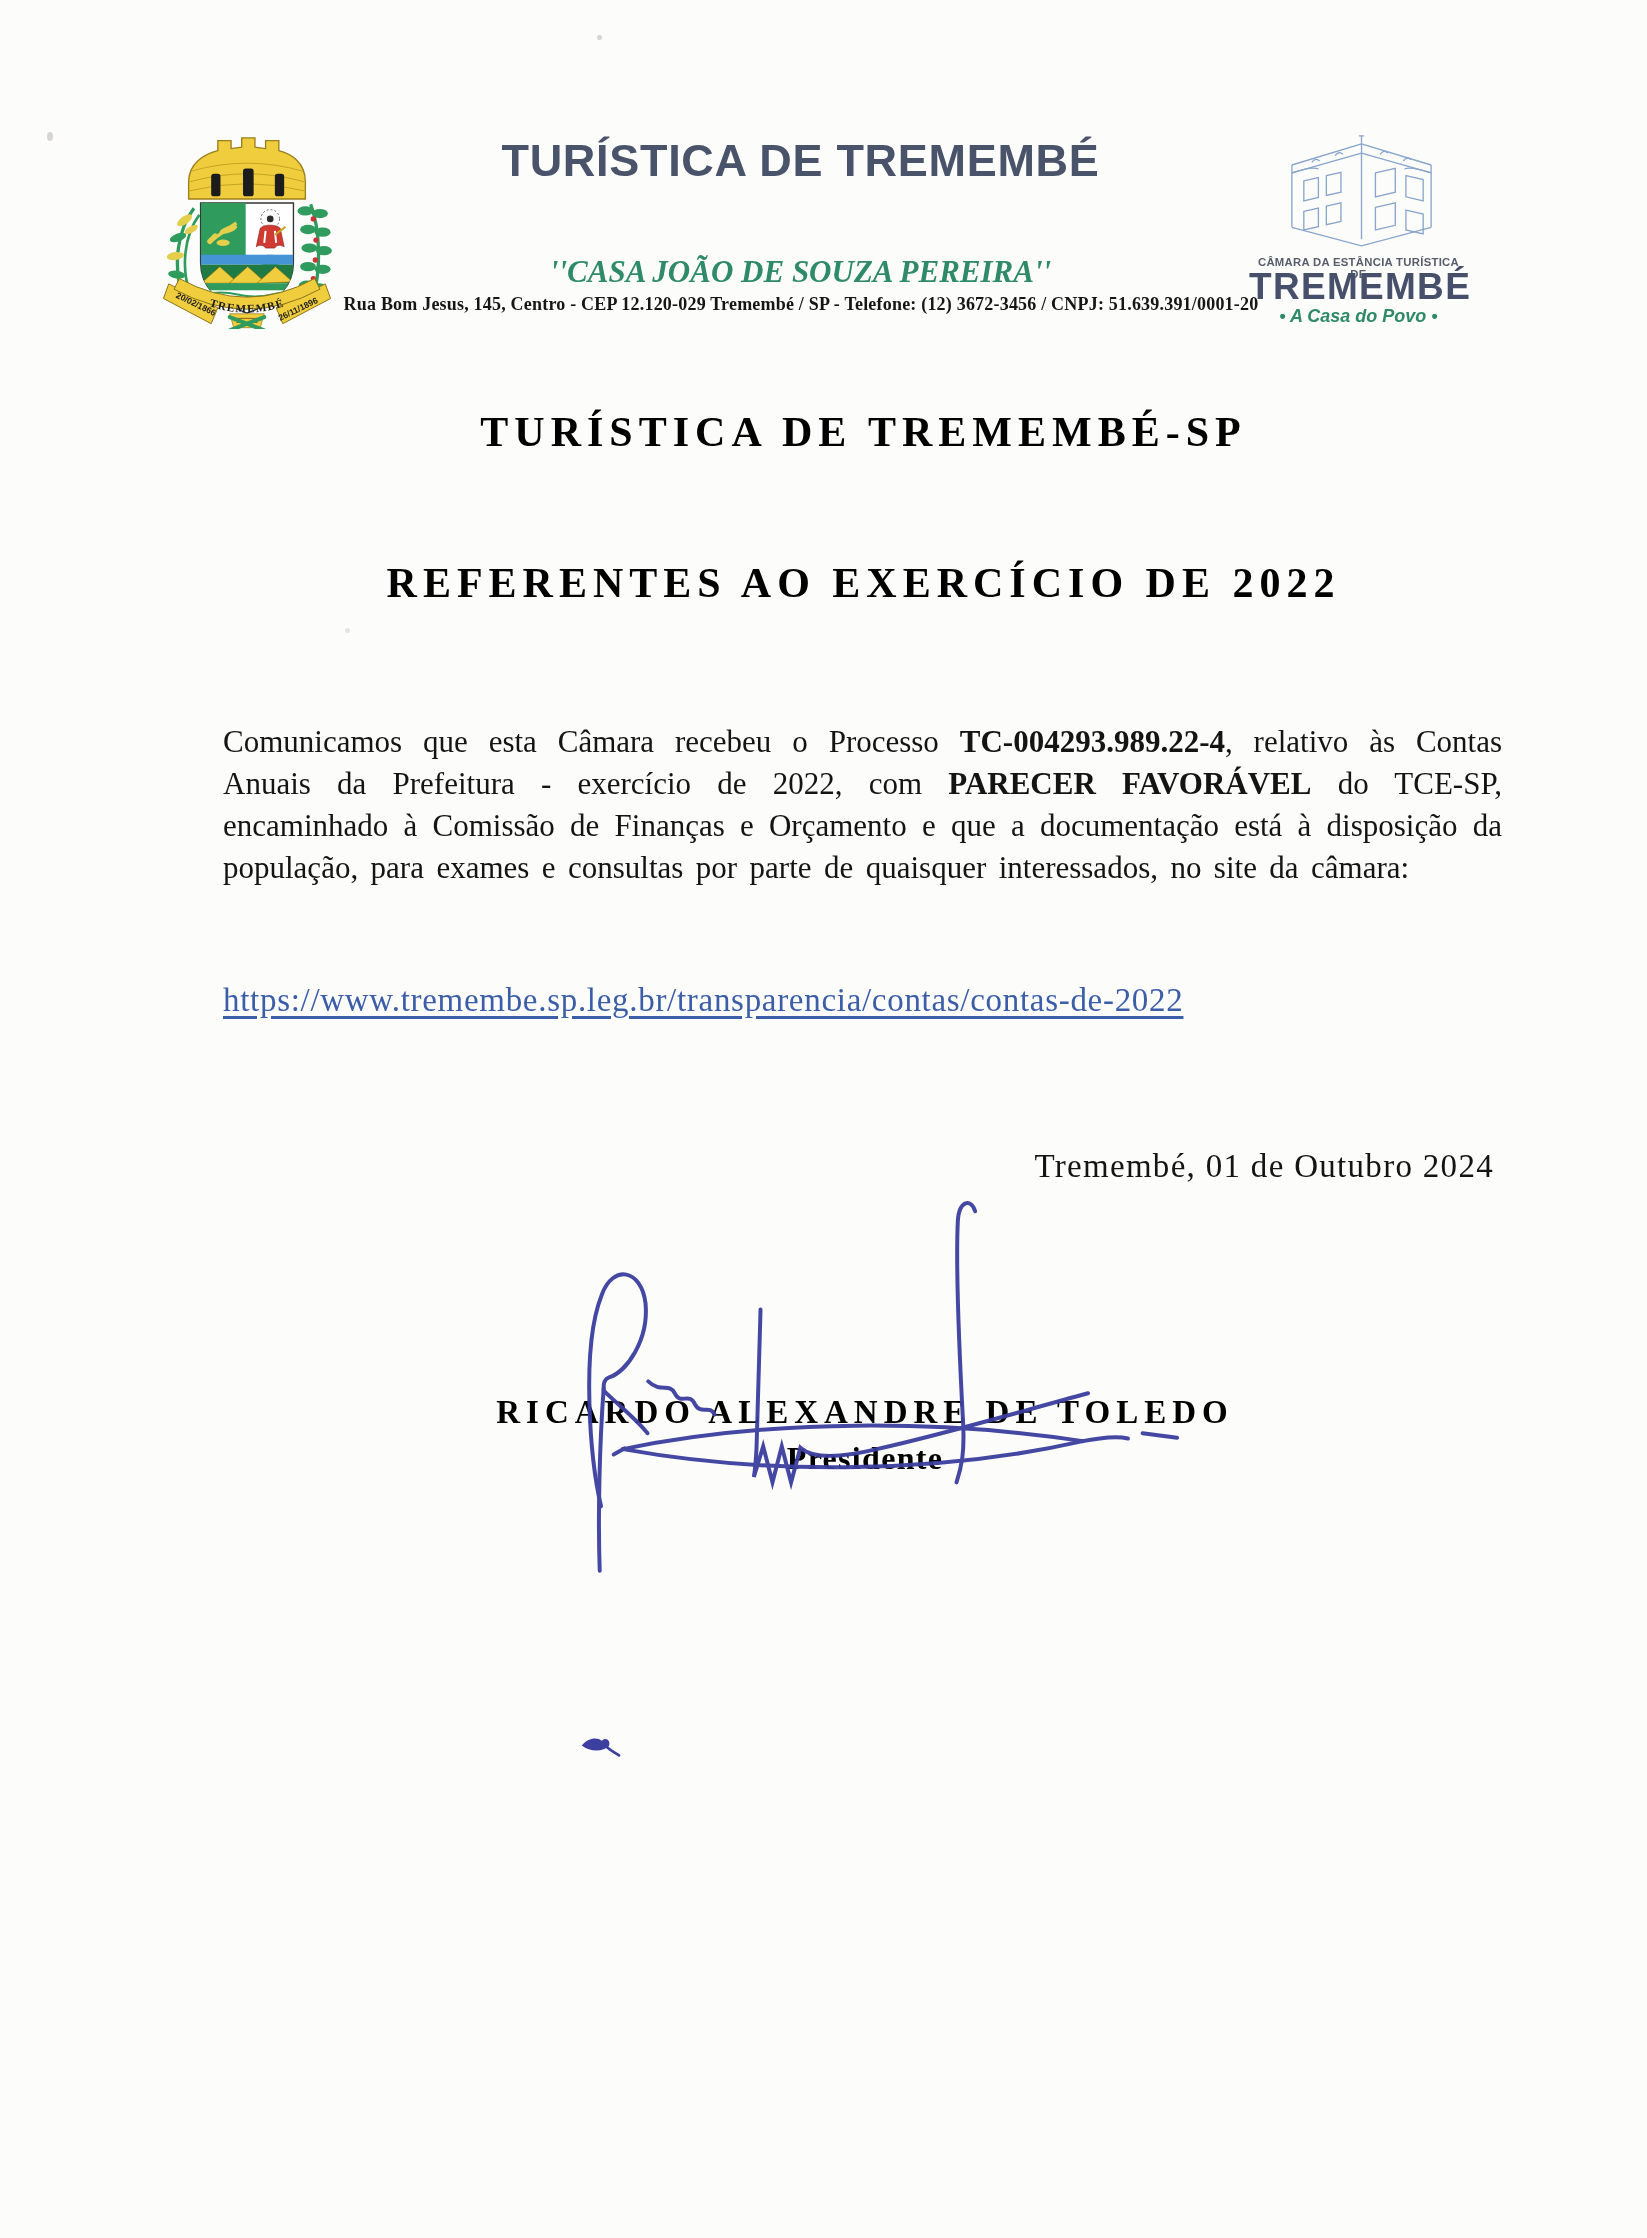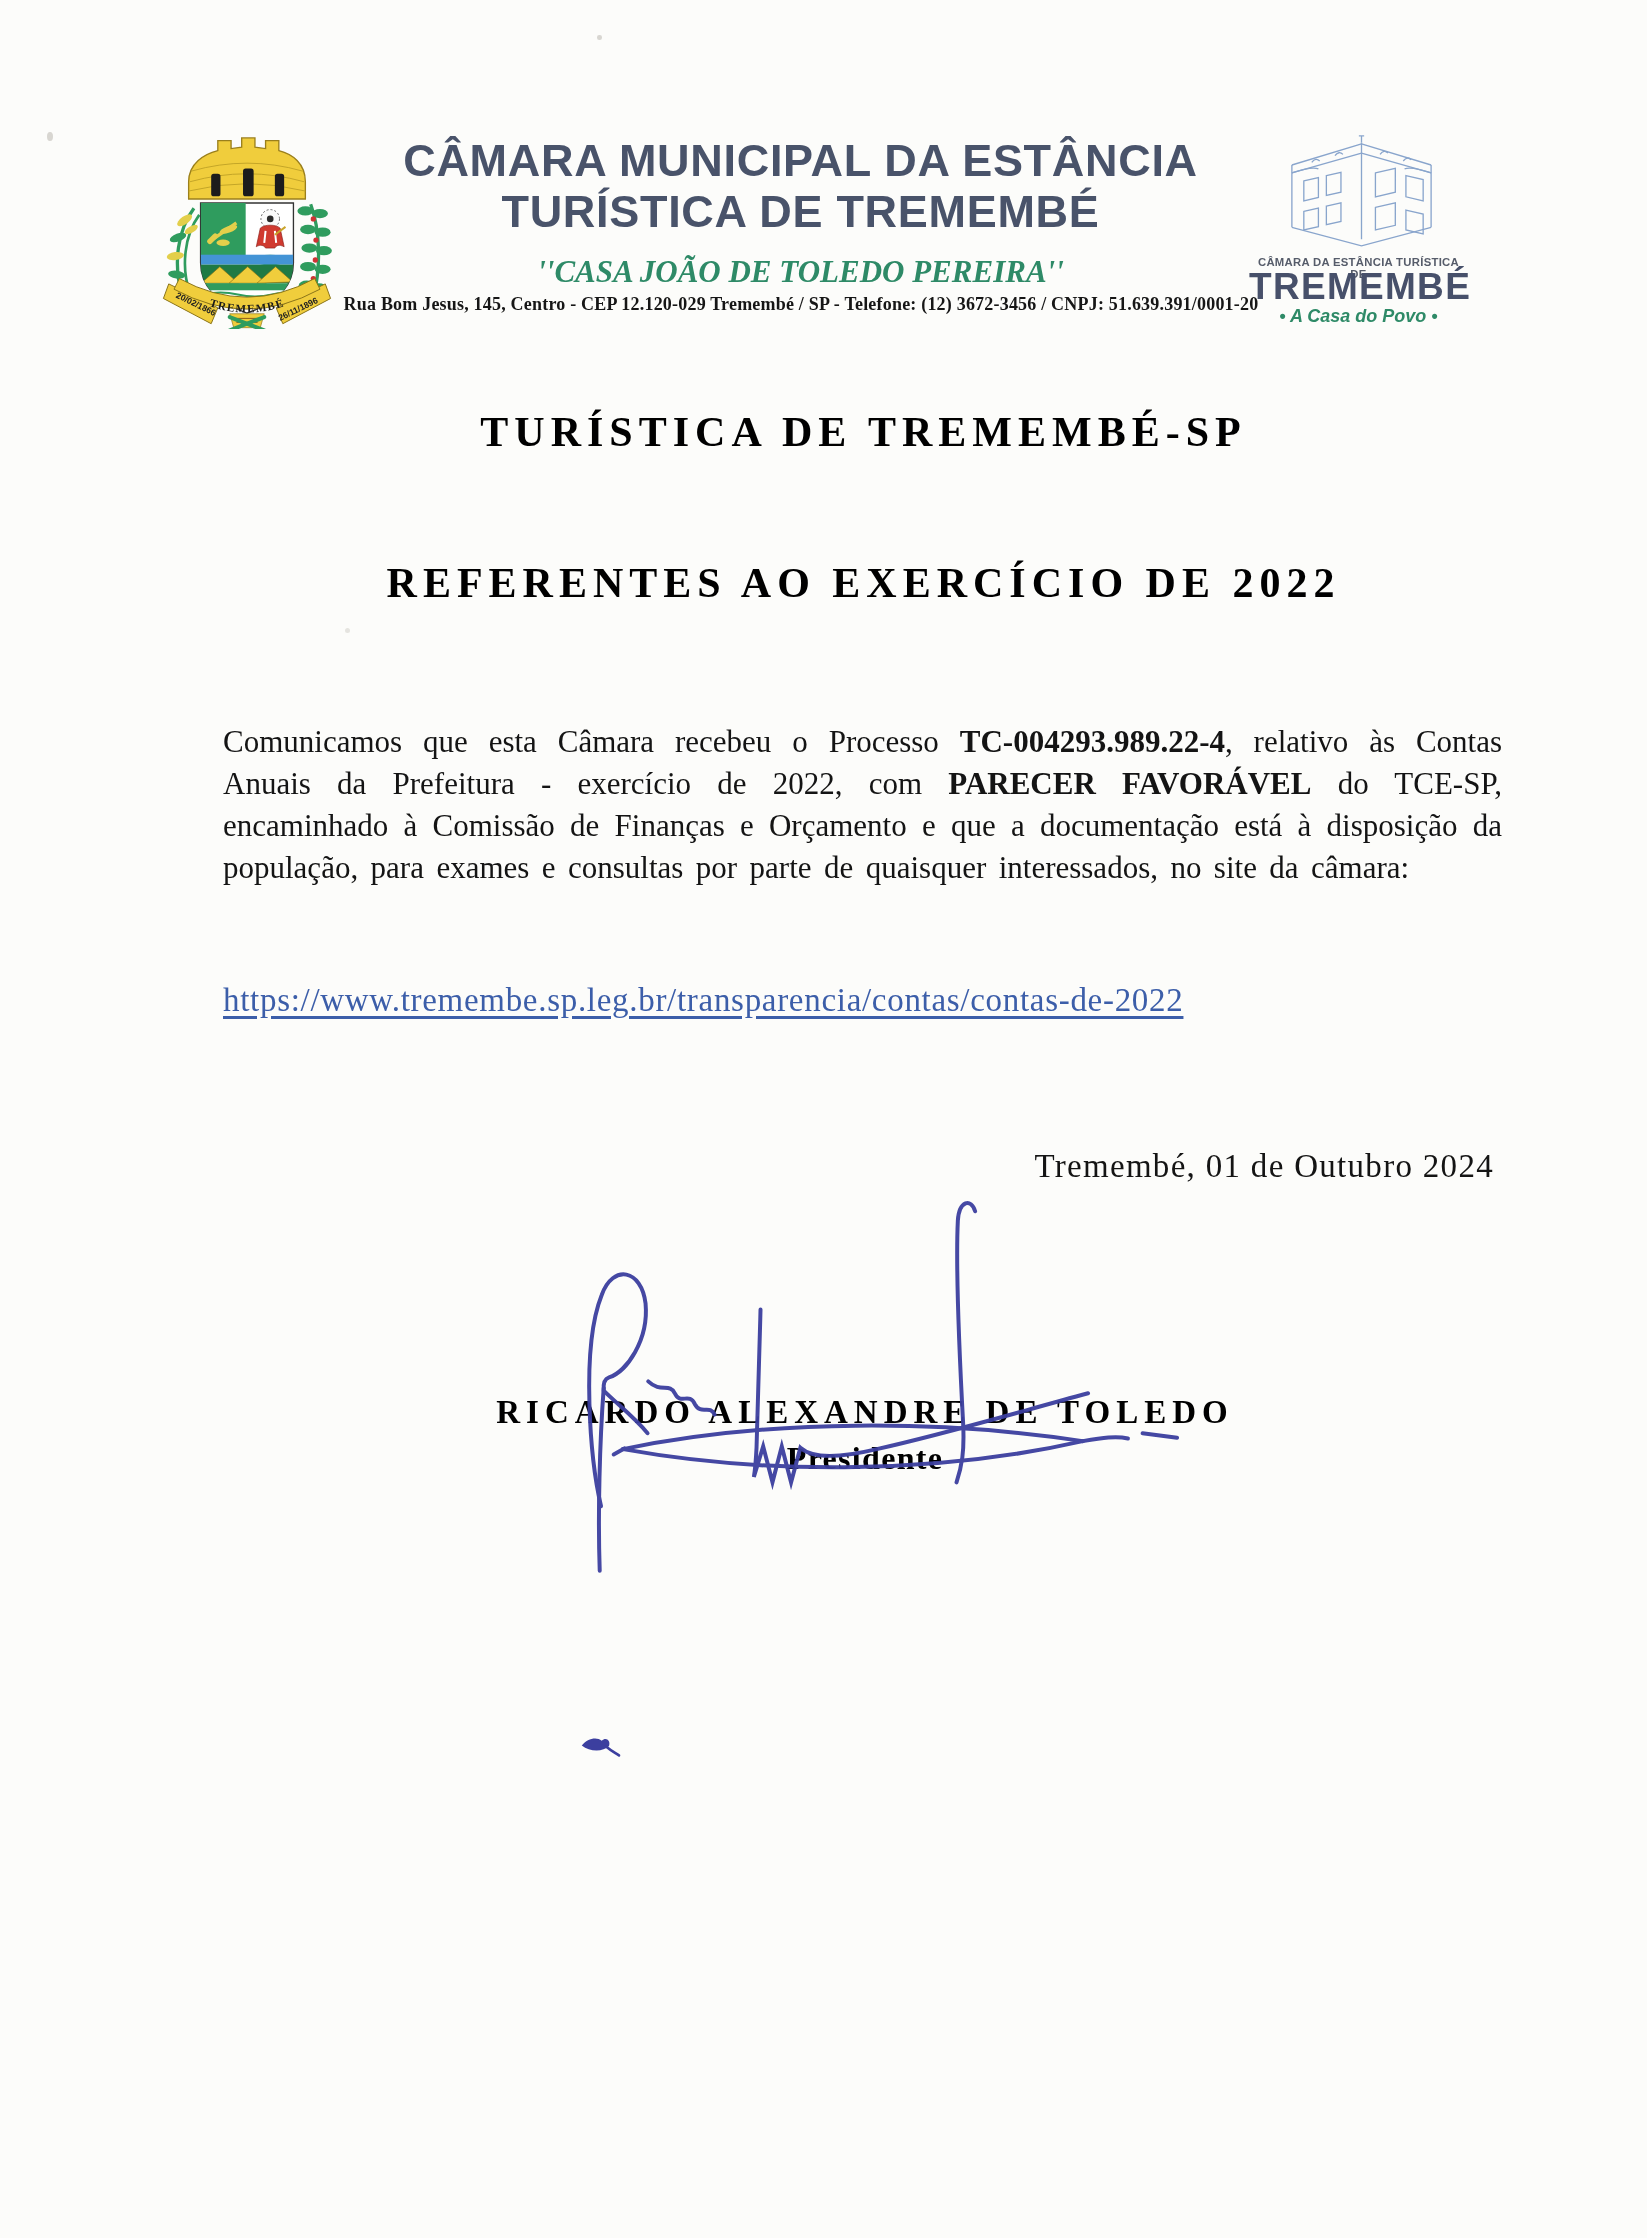--- a/index.html
+++ b/index.html
@@ -161,24 +161,23 @@
     <text font-family="Liberation Serif, serif" font-size="17" font-weight="bold" fill="#1a1a1a" letter-spacing="2">
       <textPath href="#crestArc" startOffset="50%" text-anchor="middle">TREMEMBÉ</textPath>
     </text>
     <polygon points="114,277 166,277 160,298 120,298" fill="#f0cd3c" stroke="#8a7418" stroke-width="1"></polygon>
     <path d="M122,284 L158,284 M124,290 L156,290" stroke="#8a5a18" stroke-width="1.5"></path>
     <path d="M114,302 L166,282 M114,282 L166,302" stroke="#2f9c5e" stroke-width="6" stroke-linecap="round"></path>
   </g>
 </svg>
 
 <div class="abs org-name">
-  <div>CÂMARA MUNICIPAL DA ESTÂNCIA</div>
   <div>TURÍSTICA DE TREMEMBÉ</div>
 </div>
-<div class="abs motto">''CASA JOÃO DE TOLEDO PEREIRA''</div>
+<div class="abs motto">''CASA JOÃO DE SOUZA PEREIRA''</div>
 <div class="abs address">Rua Bom Jesus, 145, Centro - CEP 12.120-029 Tremembé / SP - Telefone: (12) 3672-3456 / CNPJ: 51.639.391/0001-20</div>
 
 <svg class="abs" style="left:1272px;top:133px" width="179" height="123" viewBox="0 0 270 185">
   <g stroke="#7d9cc8" stroke-width="2" fill="none" opacity="0.9">
     <path d="M135,14 L135,160"></path>
     <path d="M135,14 L135,4 M131,4 L139,4"></path>
     <path d="M135,16 L30,48 M135,16 L240,48"></path>
     <path d="M135,30 L30,60 M135,30 L240,60"></path>
     <path d="M30,48 L30,142 M240,48 L240,142"></path>
     <path d="M30,142 L135,170 L240,142"></path>

